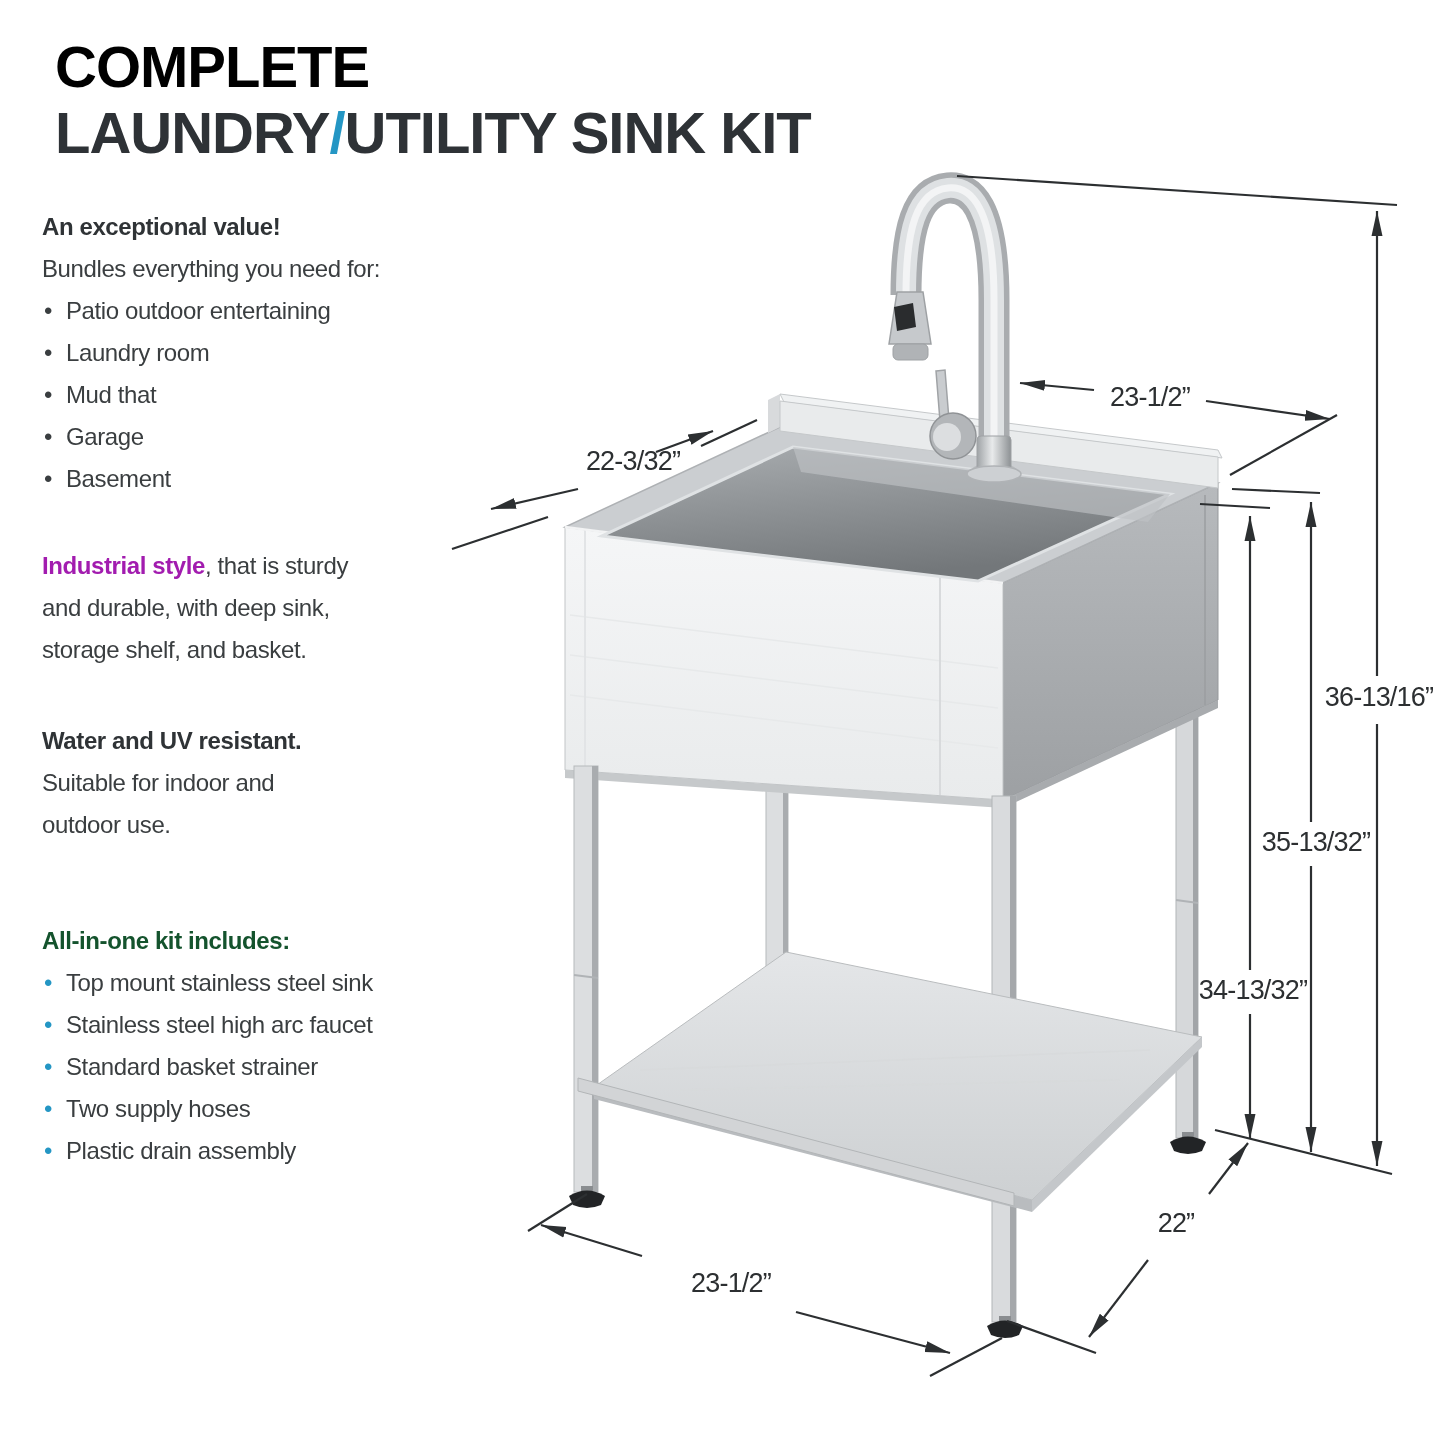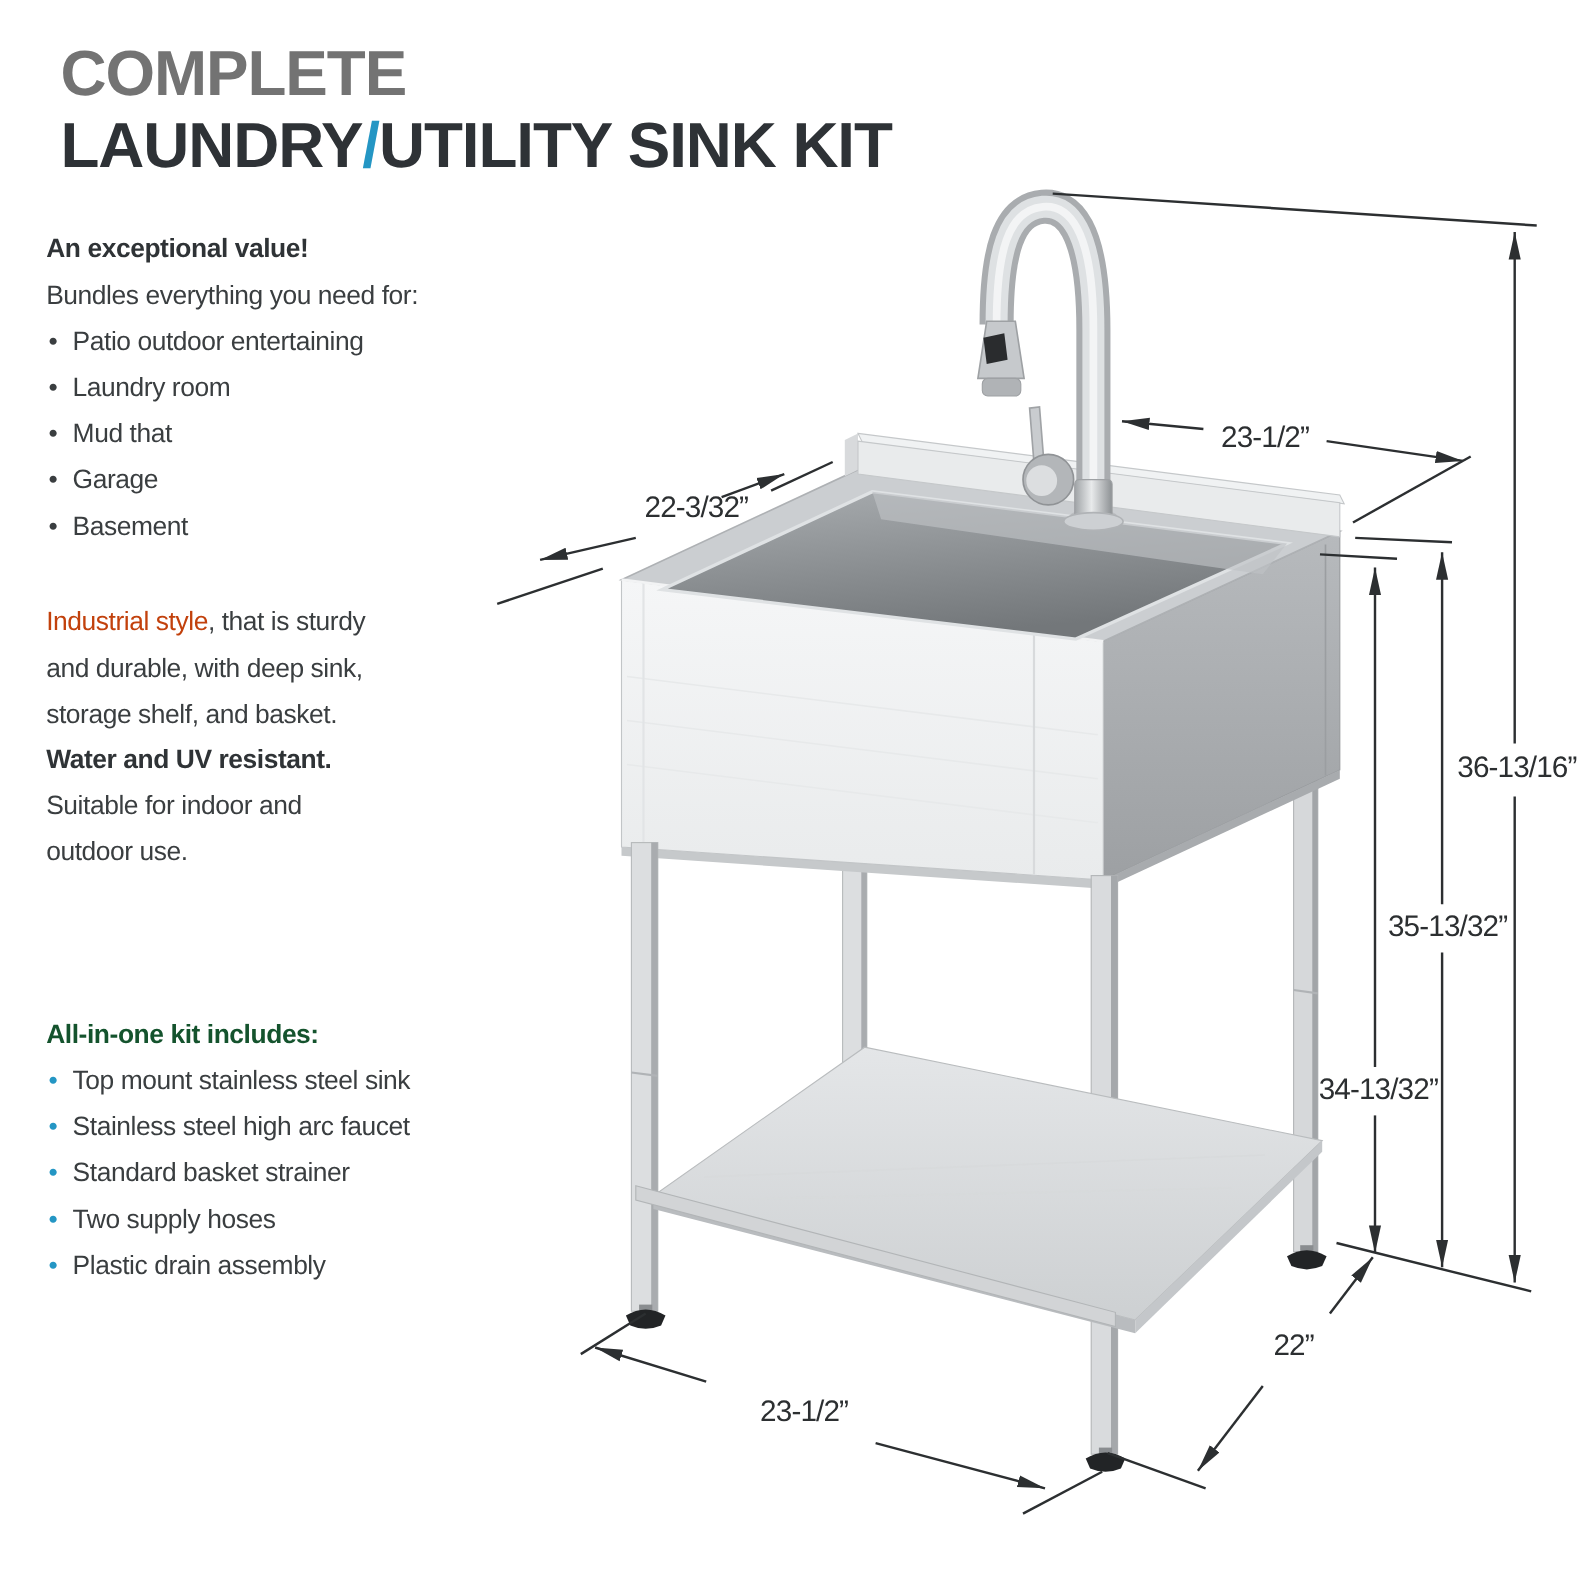--- a/index.html
+++ b/index.html
@@ -7,28 +7,28 @@
     width:1445px;height:1445px;position:relative;background:#ffffff;
     font-family:"Liberation Sans", sans-serif;color:#3a3e40;overflow:hidden;
   }
   .layer{position:absolute;inset:0;}
   #diagram{position:absolute;inset:0;z-index:1;pointer-events:none;}
   .textcol{z-index:2;}
   .title{
     position:absolute;left:55px;top:34px;
     font-size:58px;line-height:66px;font-weight:600;letter-spacing:-1px;white-space:nowrap;
   }
-  .title .l1{color:#737373;}
+  .title .l1{color:#000000;}
   .title .l2{color:#2e3236;}
   .title .slash{color:#2496c4;}
   .copy{
     position:absolute;left:42px;font-size:24px;line-height:42px;letter-spacing:-0.4px;
     color:#3a3e40;white-space:nowrap;
   }
-  .copy b{color:#c2410c;font-weight:400;}
+  .copy b{color:#a21caf;font-weight:700;}
   .heading{font-weight:700;color:#2f3336;}
   .heading.accent{color:#14532d;}
   .li{position:relative;padding-left:24px;}
   .li::before{content:"\2022";position:absolute;left:2px;top:0;}
   .li.dark::before{color:#3a3e40;}
   .li.accent::before{color:#2496c4;}
   svg text{
     font-family:"Liberation Sans", sans-serif;
     font-size:27px;letter-spacing:-0.8px;fill:#2c2f31;font-weight:500;
   }
@@ -228,21 +228,21 @@
     <div class="li dark"><span>Garage</span></div>
     <div class="li dark"><span>Basement</span></div>
   </div>
 
   <div class="copy" style="top:545px;">
     <div><b>Industrial style</b><span>, that is sturdy</span></div>
     <div>and durable, with deep sink,</div>
     <div>storage shelf, and basket.</div>
   </div>
 
-  <div class="copy" style="top:670px;">
+  <div class="copy" style="top:720px;">
     <div class="heading">Water and UV resistant.</div>
     <div>Suitable for indoor and</div>
     <div>outdoor use.</div>
   </div>
 
   <div class="copy" style="top:920px;">
     <div class="heading accent">All-in-one kit includes:</div>
     <div class="li accent"><span>Top mount stainless steel sink</span></div>
     <div class="li accent"><span>Stainless steel high arc faucet</span></div>
     <div class="li accent"><span>Standard basket strainer</span></div>

